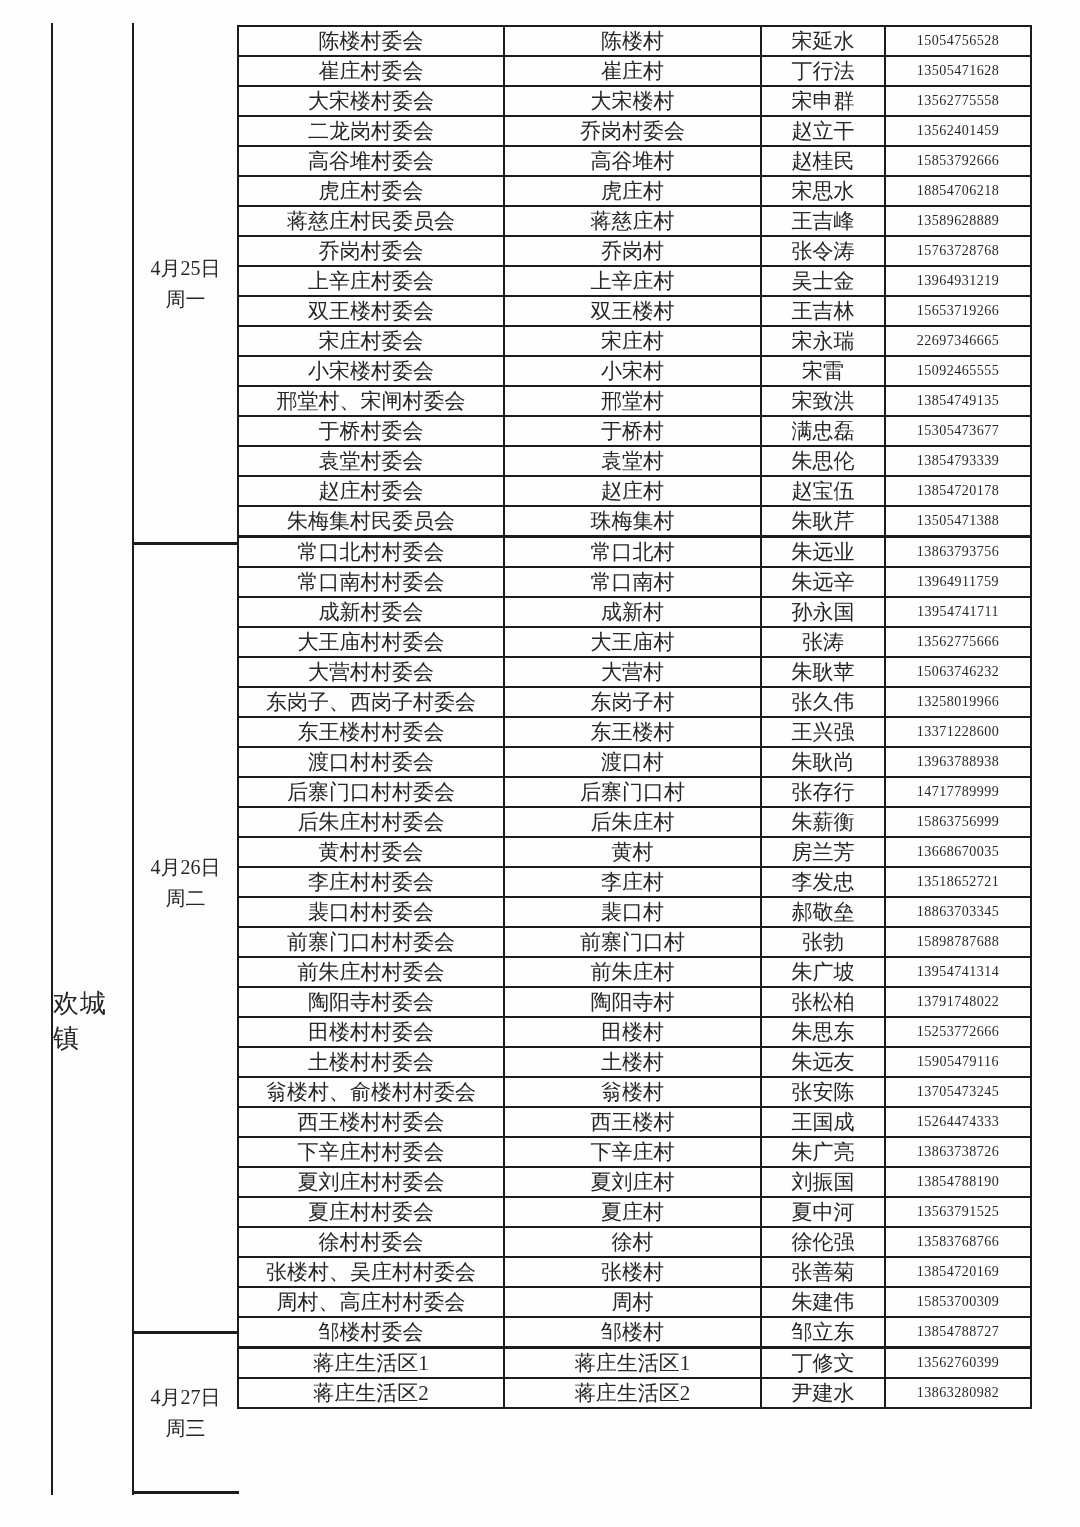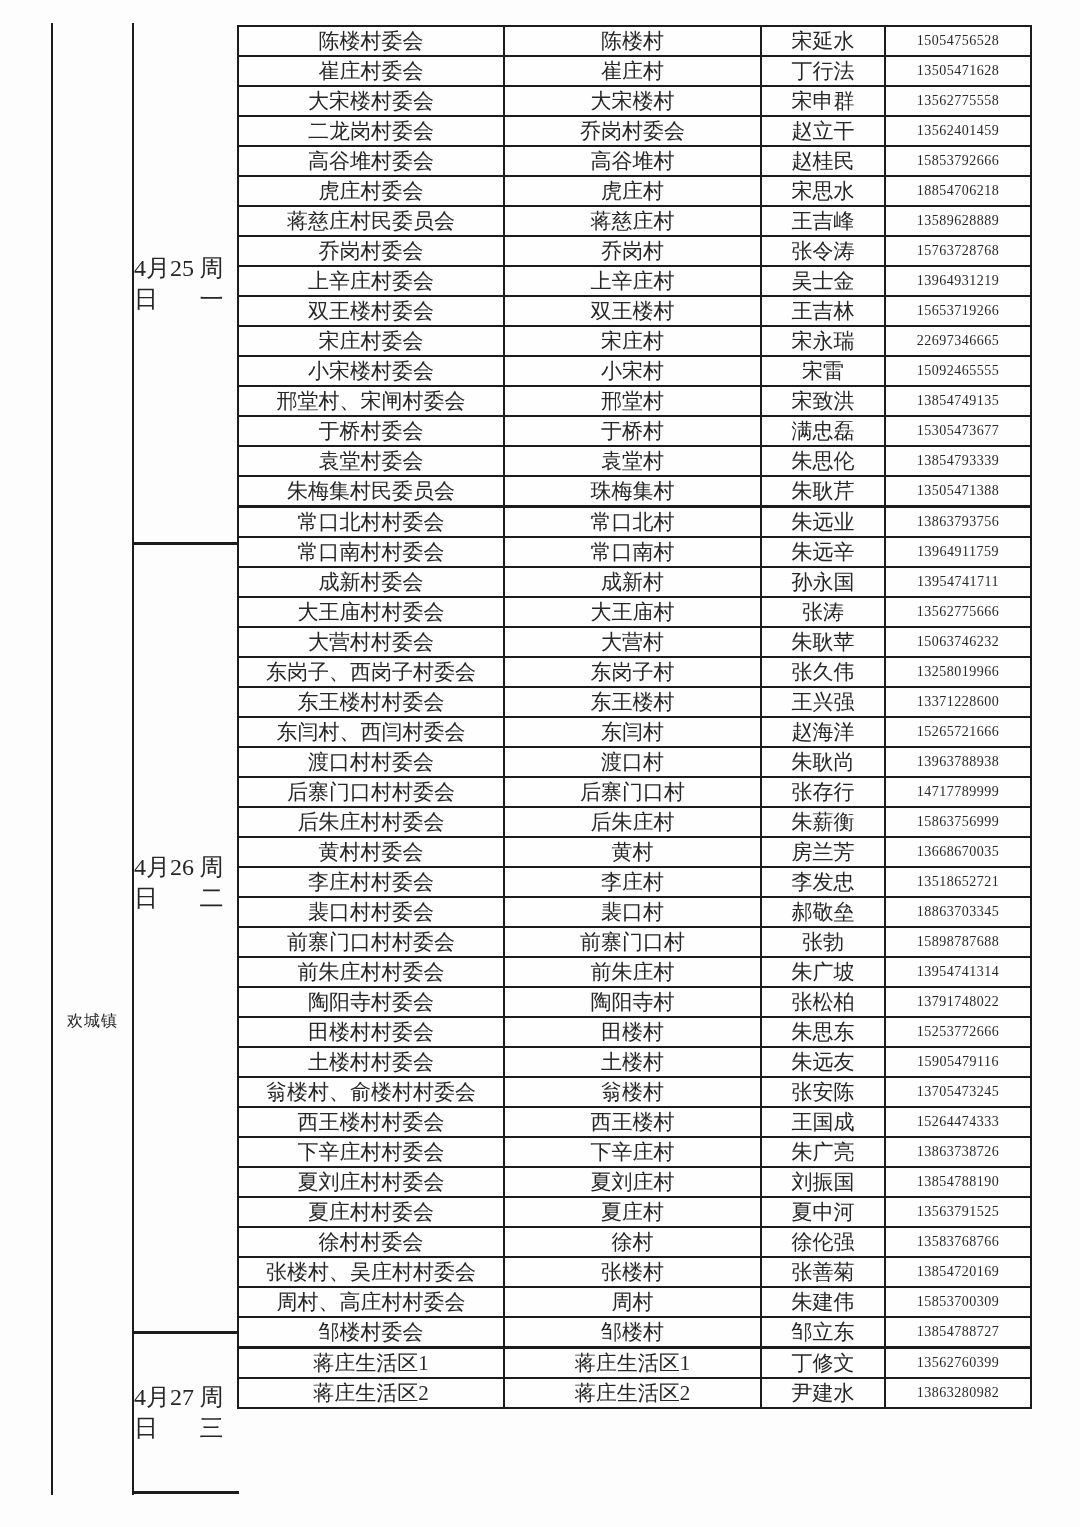--- a/index.html
+++ b/index.html
@@ -40,33 +40,33 @@
   
   #town-label {
     position: absolute;
     left: 53px;
     top: 1005px;
     width: 79px;
     height: 32px;
     display: flex;
     align-items: center;
     justify-content: center;
-    font-size: 16px;
+    font-size: 26px;
     letter-spacing: 1px;
   }
   
   .date-cell {
     position: absolute;
     left: 134px;
     width: 103px;
     display: flex;
-    flex-direction: row;
+    flex-direction: column;
     align-items: center;
     justify-content: center;
-    font-size: 24px;
+    font-size: 20px;
     line-height: 31px;
   }
   #date-cell-1 { top: 25px;   height: 517px; }
   #date-cell-2 { top: 545px;  height: 676px; }
   #date-cell-3 { top: 1334px; height: 157px; }
   
   #schedule-table {
     position: absolute;
     left: 237px;
     top: 25px;
@@ -215,20 +215,26 @@
           <td>满忠磊</td>
           <td class="phone-col">15305473677</td>
         </tr>
         <tr>
           <td>袁堂村委会</td>
           <td>袁堂村</td>
           <td>朱思伦</td>
           <td class="phone-col">13854793339</td>
         </tr>
         <tr>
+          <td>赵庄村委会</td>
+          <td>赵庄村</td>
+          <td>赵宝伍</td>
+          <td class="phone-col">13854720178</td>
+        </tr>
+        <tr>
           <td>朱梅集村民委员会</td>
           <td>珠梅集村</td>
           <td>朱耿芹</td>
           <td class="phone-col">13505471388</td>
         </tr>
         <tr class="group-start">
           <td>常口北村村委会</td>
           <td>常口北村</td>
           <td>朱远业</td>
           <td class="phone-col">13863793756</td>
@@ -263,26 +269,20 @@
           <td>张久伟</td>
           <td class="phone-col">13258019966</td>
         </tr>
         <tr>
           <td>东王楼村村委会</td>
           <td>东王楼村</td>
           <td>王兴强</td>
           <td class="phone-col">13371228600</td>
         </tr>
         <tr>
-          <td>东闫村、西闫村委会</td>
-          <td>东闫村</td>
-          <td>赵海洋</td>
-          <td class="phone-col">15265721666</td>
-        </tr>
-        <tr>
           <td>渡口村村委会</td>
           <td>渡口村</td>
           <td>朱耿尚</td>
           <td class="phone-col">13963788938</td>
         </tr>
         <tr>
           <td>后寨门口村村委会</td>
           <td>后寨门口村</td>
           <td>张存行</td>
           <td class="phone-col">14717789999</td>

